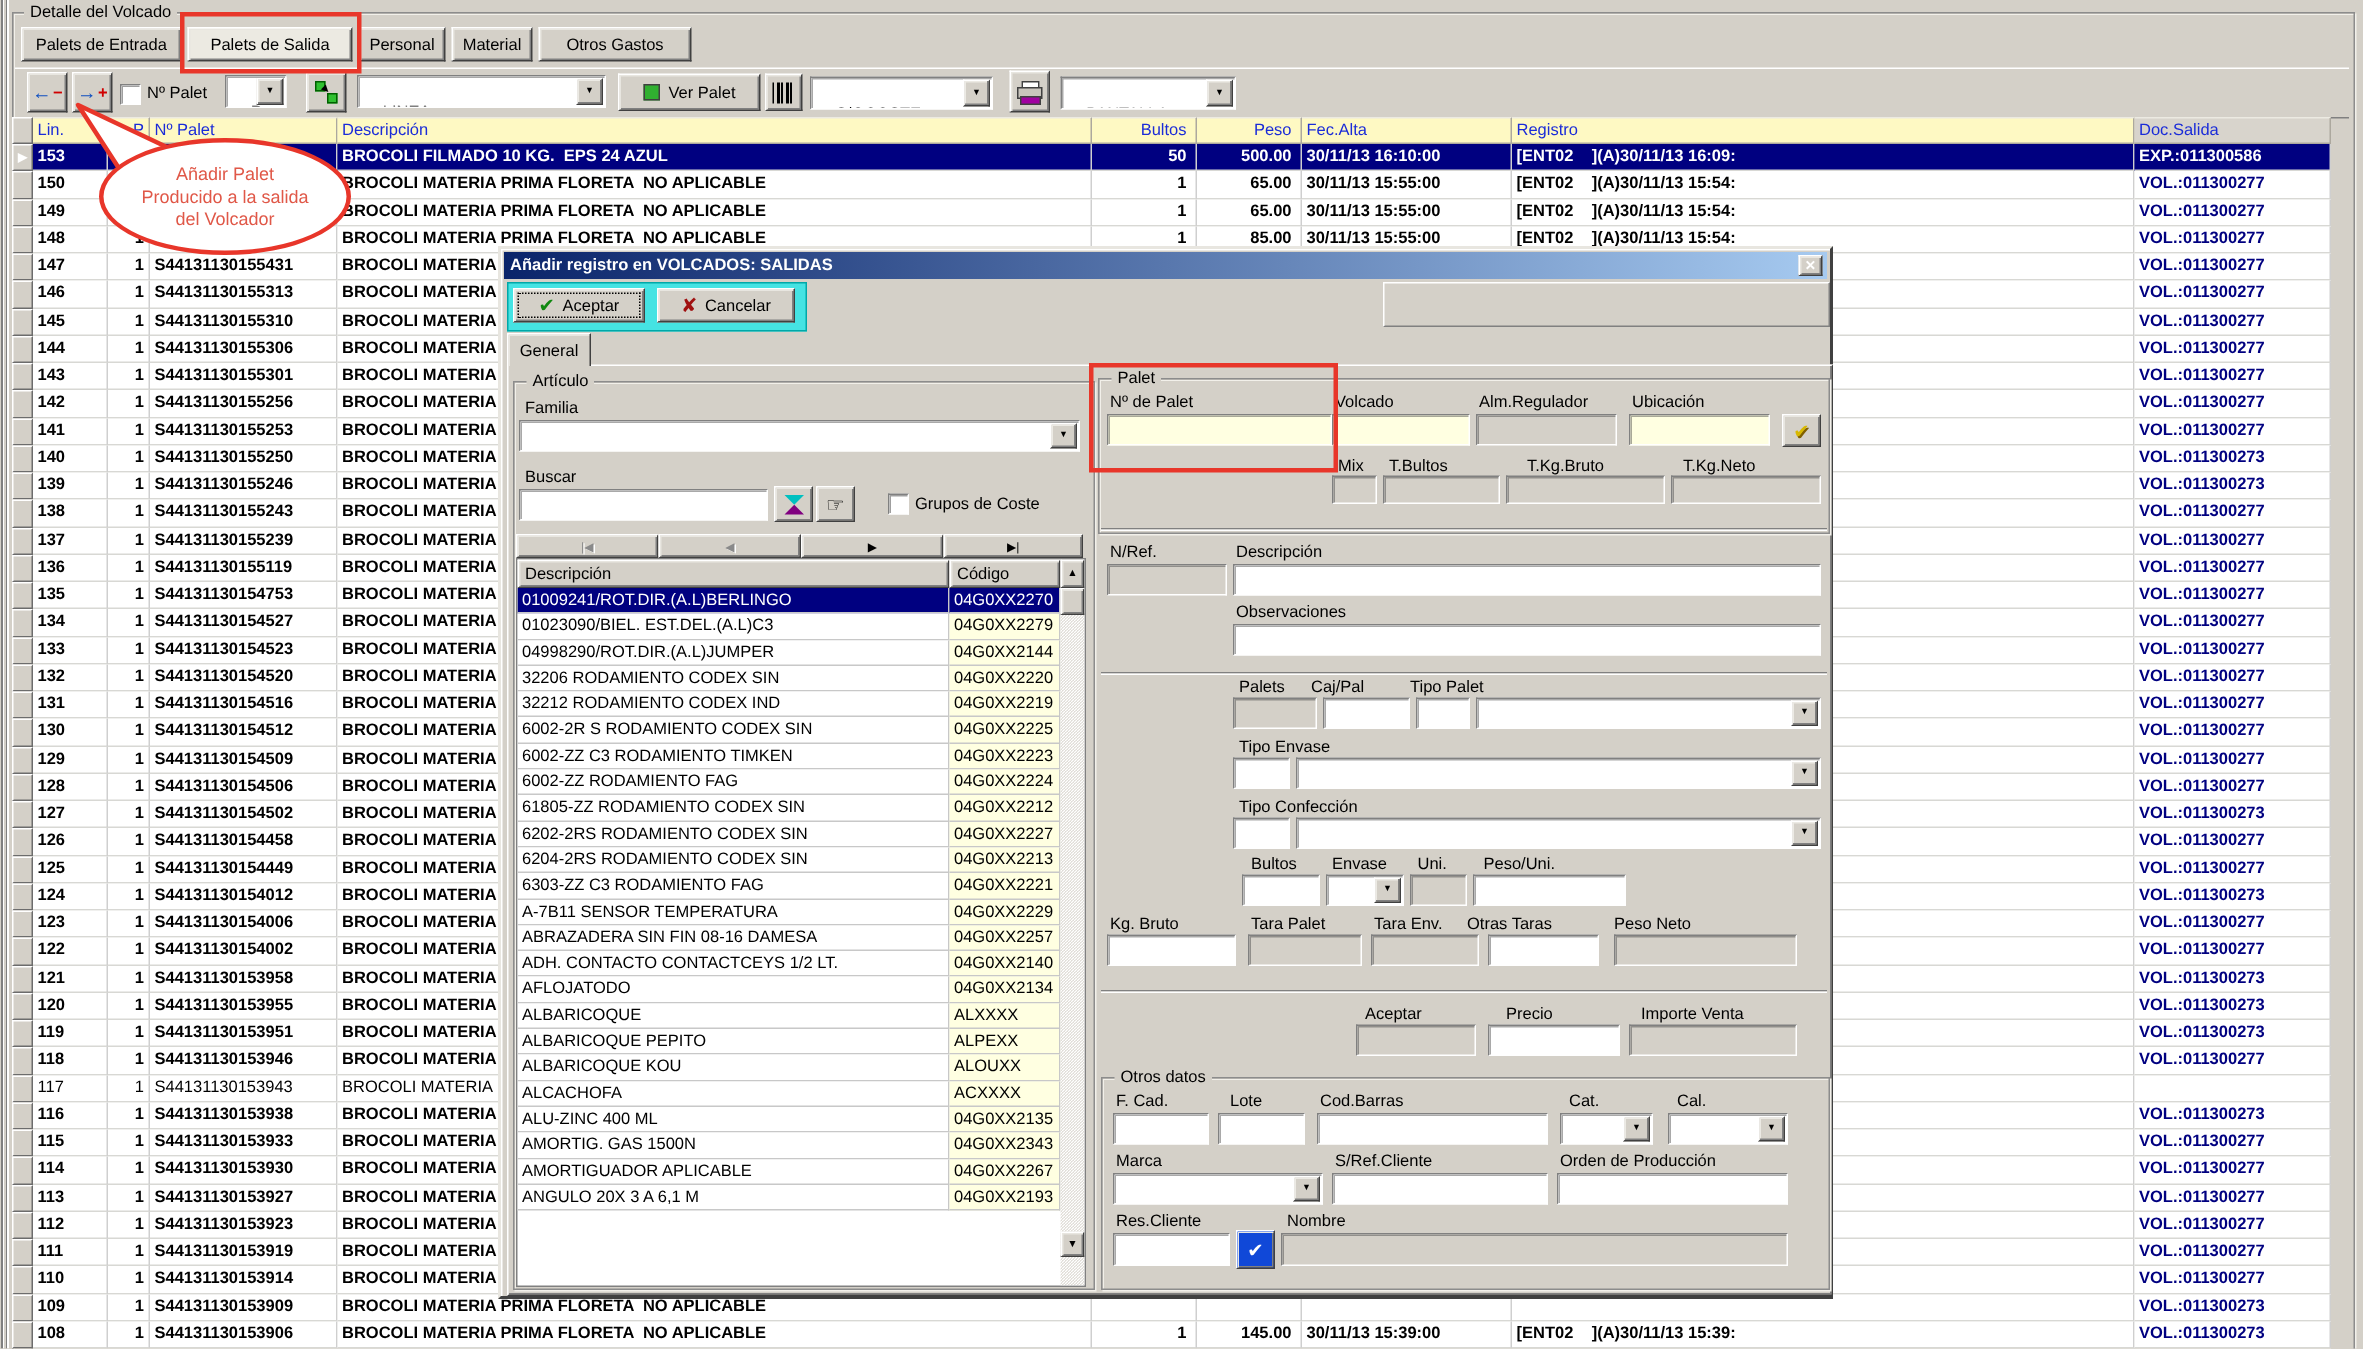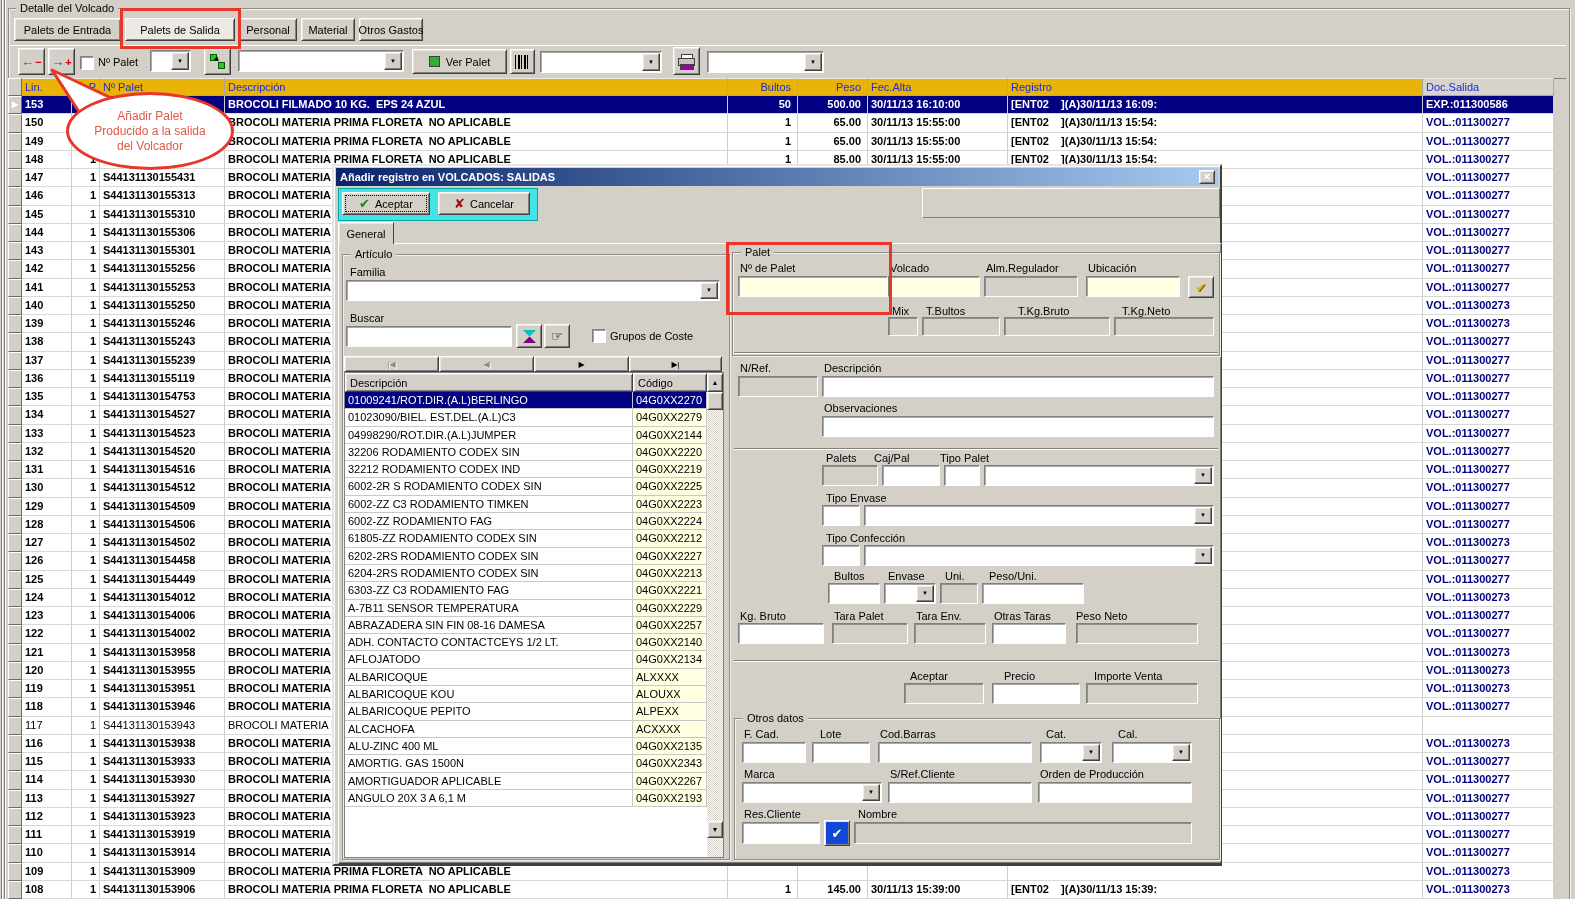--- a/index.html
+++ b/index.html
@@ -17,21 +17,21 @@
   .da{position:absolute;top:1px;right:1px;bottom:1px;width:16px;background:#d4d0c8;border:1px solid;
       border-color:#fff #404040 #404040 #fff;box-shadow:inset -1px -1px 0 #808080,inset 1px 1px 0 #eceae4;
       font-size:6px;display:flex;align-items:center;justify-content:center;padding:0}
   .gb{position:absolute;border:1px solid #8c8c8c;box-shadow:inset 1px 1px 0 #f2f0ea,1px 1px 0 #f2f0ea}
   .cap{position:absolute;top:-8px;left:8px;background:#d4d0c8;padding:0 4px;line-height:14px;white-space:nowrap}
   .hr{position:absolute;height:0;border-top:1px solid #808080;border-bottom:1px solid #fff}
   .ck{position:absolute;width:12px;height:12px;background:#fff;border:1px solid;
       border-color:#808080 #fff #fff #808080;box-shadow:inset 1px 1px 0 rgba(64,64,64,.5)}
   
   #grid-head{position:absolute;left:8px;top:78px;display:flex;height:18px;z-index:1}
-  #grid-head .hc{box-sizing:border-box;background:#eab308;color:#1b2cd8;border-top:1px solid #eceae2;
+  #grid-head .hc{box-sizing:border-box;background:#fef9c3;color:#1b2cd8;border-top:1px solid #eceae2;
       border-right:1px solid #aca89e;border-bottom:1px solid #aca89e;padding:2px 3px;overflow:hidden;white-space:nowrap}
   #grid-rows{position:absolute;left:8px;top:96px;z-index:1}
   .trow{display:flex;height:18.25px;font-weight:bold}
   .trow .cell{box-sizing:border-box;border-right:1px solid #cfcfcf;border-bottom:1px solid #d8d8d4;
       padding:1px 3px;white-space:pre;overflow:hidden;line-height:15px;background:#fff}
   .c-sel{width:14px;background:#d4d0c8 !important;border:1px solid;border-color:#fff #6c6c6c #6c6c6c #fff !important;
       padding:0 !important;font-size:8px;text-align:center;line-height:16px !important;color:#000}
   .c-lin{width:50px}.c-p{width:28px;text-align:right}.c-npal{width:125px}.c-desc{width:503px}
   .c-bul{width:70px;text-align:right;padding-right:6px !important}.c-peso{width:70px;text-align:right;padding-right:6px !important}
   .c-fec{width:140px}.c-reg{width:415px}.c-doc{width:131px;color:#000080}
@@ -71,21 +71,21 @@
     </div>
   <div class="btn" style="left:125px;top:18px;width:110px;height:23px;background:#eceae2">
     <span>Palets de Salida</span>
     </div>
   <div class="btn" style="left:239px;top:18px;width:58px;height:23px">
     <span>Personal</span>
     </div>
   <div class="btn" style="left:301px;top:18px;width:54px;height:23px">
     <span>Material</span>
     </div>
-  <div class="btn" style="left:359px;top:18px;width:64px;height:23px">
+  <div class="btn" style="left:359px;top:18px;width:102px;height:23px">
     <span>Otros Gastos</span>
     </div>
 
   <div class="abs" style="left:10px;top:45px;width:1556px;height:32px;border-top:1px solid #fff;border-bottom:1px solid #808080"></div>
   <div class="btn" style="left:18px;top:48px;width:27px;height:27px">
     <span style="color:#1050c0;font-weight:bold;font-size:13px">←</span>
     <span style="color:#d00000;font-weight:bold;margin-left:1px">−</span>
     </div>
   <div class="btn" style="left:48px;top:48px;width:27px;height:27px">
     <span style="color:#1050c0;font-weight:bold;font-size:13px">→</span>
@@ -821,26 +821,26 @@
             </div>
             <div class="lrow">
               <div class="ld">AFLOJATODO</div>
               <div class="lc">04G0XX2134</div>
             </div>
             <div class="lrow">
               <div class="ld">ALBARICOQUE</div>
               <div class="lc">ALXXXX</div>
             </div>
             <div class="lrow">
+              <div class="ld">ALBARICOQUE PEPITO</div>
+              <div class="lc">ALPEXX</div>
+            </div>
+            <div class="lrow">
               <div class="ld">ALBARICOQUE KOU</div>
               <div class="lc">ALOUXX</div>
-            </div>
-            <div class="lrow">
-              <div class="ld">ALBARICOQUE PEPITO</div>
-              <div class="lc">ALPEXX</div>
             </div>
             <div class="lrow">
               <div class="ld">ALCACHOFA</div>
               <div class="lc">ACXXXX</div>
             </div>
             <div class="lrow">
               <div class="ld">ALU-ZINC 400 ML</div>
               <div class="lc">04G0XX2135</div>
             </div>
             <div class="lrow">
@@ -947,21 +947,21 @@
       <span>CO</span>
       <span class="da"><span>▼</span></span></div>
     <div class="fd ro rt" style="left:606px;top:417px;width:38px;height:21px">
       <span>1</span></div>
     <div class="fd rt" style="left:648px;top:417px;width:102px;height:21px">
       <span>10.000</span></div>
 
     <div class="lb" style="left:406px;top:444px">Kg. Bruto</div>
     <div class="lb" style="left:500px;top:444px">Tara Palet</div>
     <div class="lb" style="left:582px;top:444px">Tara Env.</div>
-    <div class="lb" style="left:660px;top:444px">Otras Taras</div>
+    <div class="lb" style="left:644px;top:444px">Otras Taras</div>
     <div class="lb" style="left:742px;top:444px">Peso Neto</div>
     <div class="fd rt" style="left:404px;top:457px;width:86px;height:21px">
       <span>0.00</span></div>
     <div class="fd ro rt" style="left:498px;top:457px;width:76px;height:21px">
       <span>24.00</span></div>
     <div class="fd ro rt" style="left:580px;top:457px;width:72px;height:21px">
       <span>0.00</span></div>
     <div class="fd rt" style="left:658px;top:457px;width:74px;height:21px">
       <span>0.0</span></div>
     <div class="fd ro rt" style="left:742px;top:457px;width:122px;height:21px">

